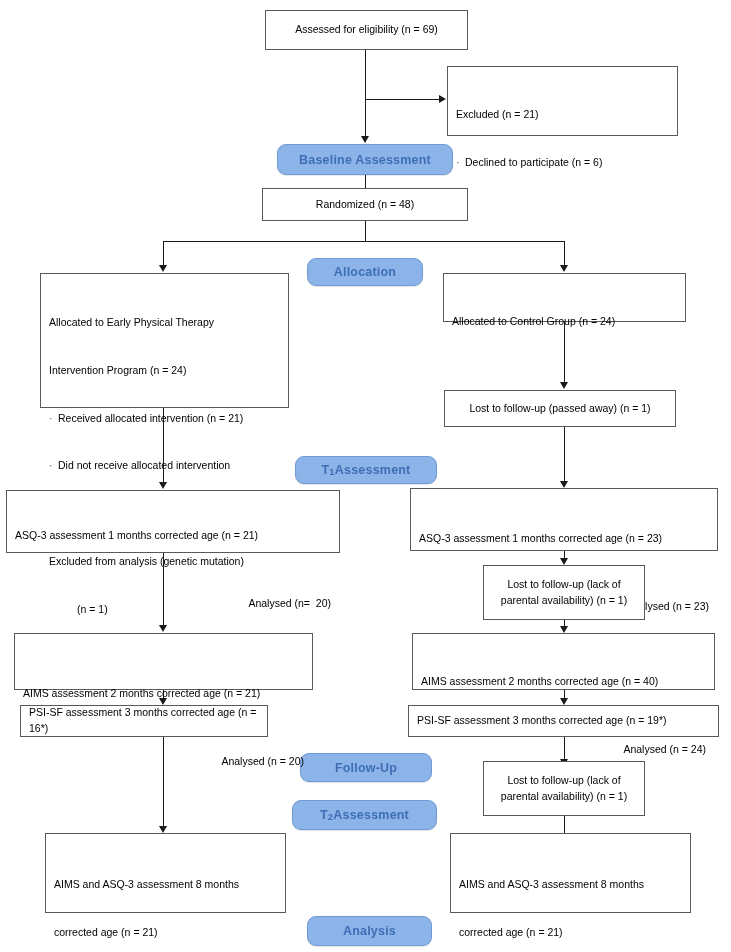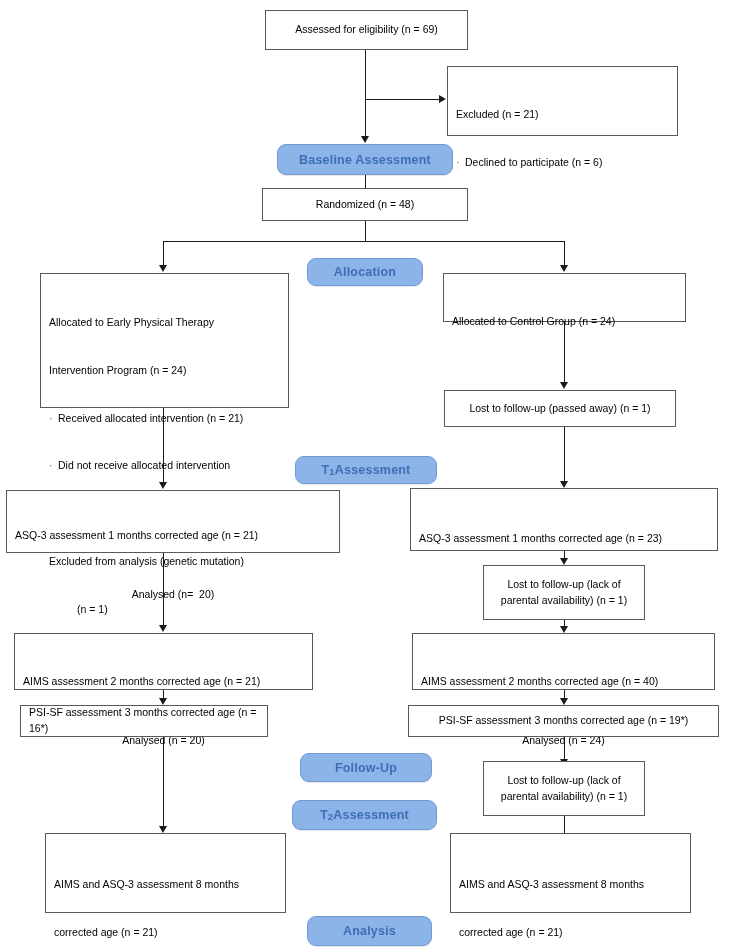--- a/index.html
+++ b/index.html
@@ -26,26 +26,25 @@
     font-size: 10.5px;
     line-height: 1.52;
     padding: 5px 8px;
     white-space: pre-wrap;
   }
   .box.ctr { text-align: center; }
   .box.vc {
     display: flex;
     flex-direction: column;
     justify-content: center;
-    align-items: center;
   }
   .box .ln { display: block; }
   .box .ln.center { text-align: center; }
   .box .ln.indent { padding-left: 28px; }
-  .box .ln.gap { margin-top: 11px; }
+  .box .ln.gap { margin-top: 20px; text-align: right; }
   .bullet {
     display: inline-block;
     width: 9px;
     vertical-align: top;
     color: #555;
   }
   
   .banner {
     position: absolute;
     box-sizing: border-box;
@@ -214,21 +213,21 @@
   <div class="box" style="left:410px; top:488px; width:308px; height:63px; padding-top:10px;">
     <span class="ln">ASQ-3 assessment 1 months corrected age (n = 23)</span>
     <span class="ln center gap">Analysed (n = 23)</span>
   </div>
 
   <div class="box ctr vc" style="left:483px; top:565px; width:162px; height:55px;">
     <span class="ln">Lost to follow-up (lack of</span>
     <span class="ln">parental availability) (n = 1)</span>
   </div>
 
-  <div class="box" style="left:14px; top:633px; width:299px; height:57px; padding-top:8px;">
+  <div class="box" style="left:14px; top:633px; width:299px; height:57px; padding-top:20px;">
     <span class="ln">AIMS assessment 2 months corrected age (n = 21)</span>
     <span class="ln center gap">Analysed (n = 20)</span>
   </div>
 
   <div class="box" style="left:412px; top:633px; width:303px; height:57px; padding-top:8px;">
     <span class="ln">AIMS assessment 2 months corrected age (n = 40)</span>
     <span class="ln center gap">Analysed (n = 24)</span>
   </div>
 
   <div class="box vc" style="left:20px; top:705px; width:248px; height:32px;">

